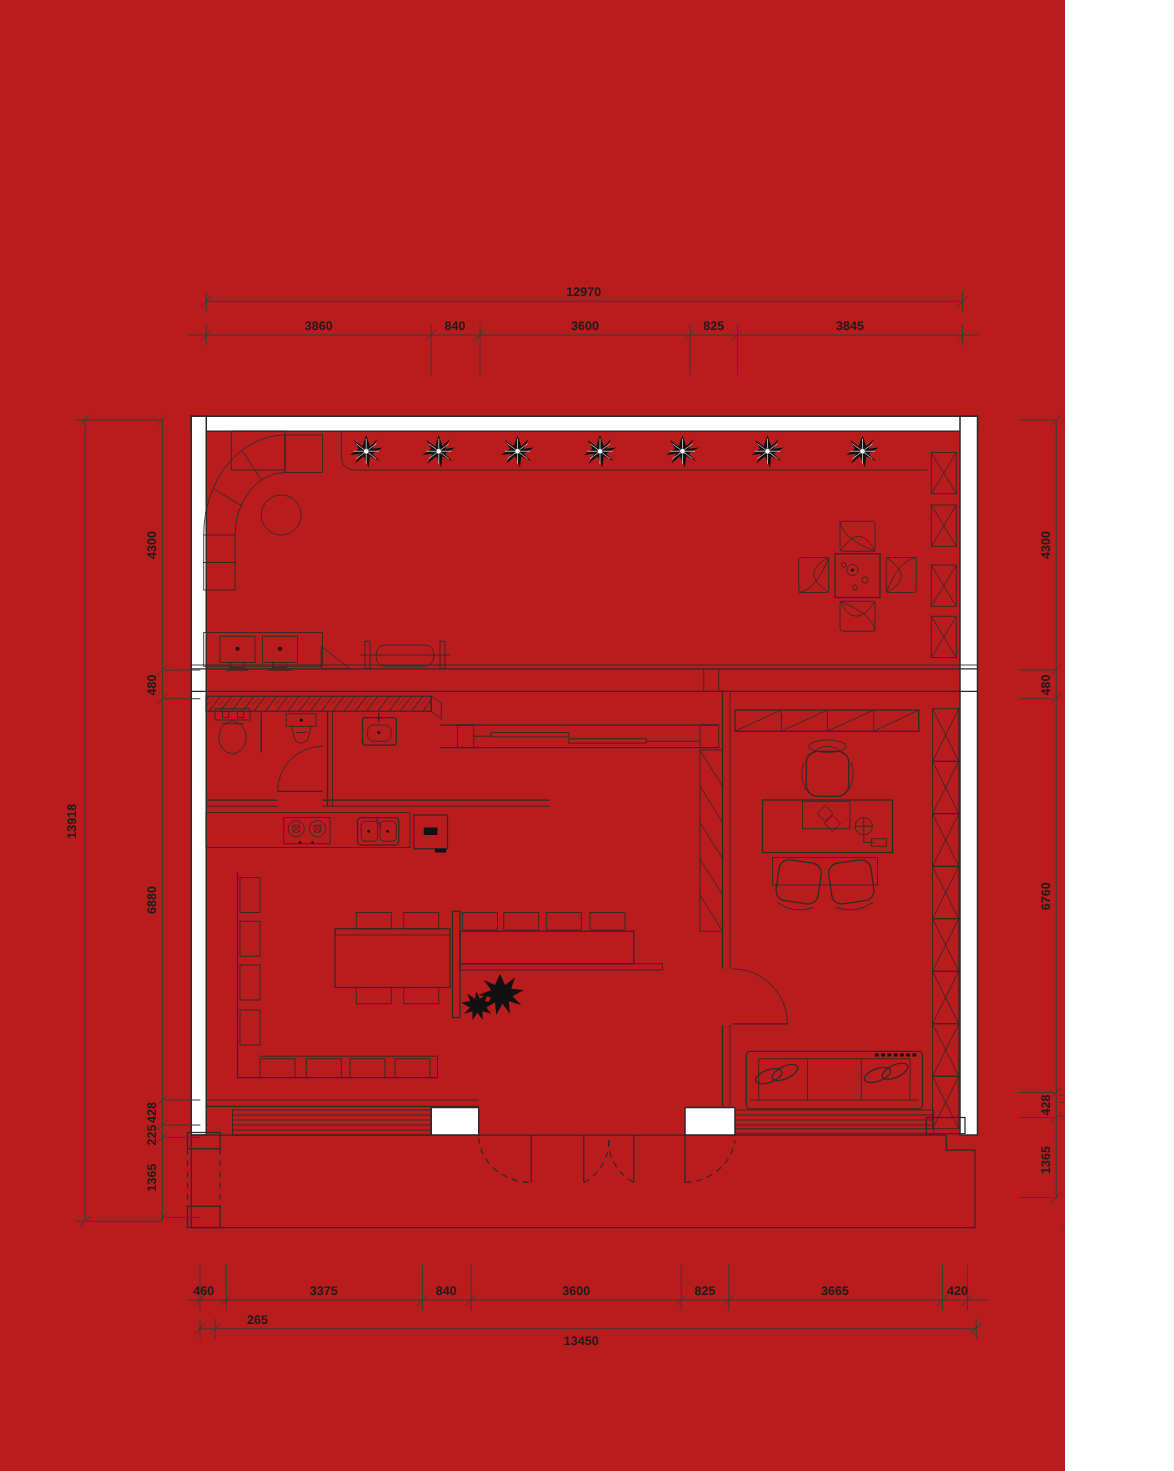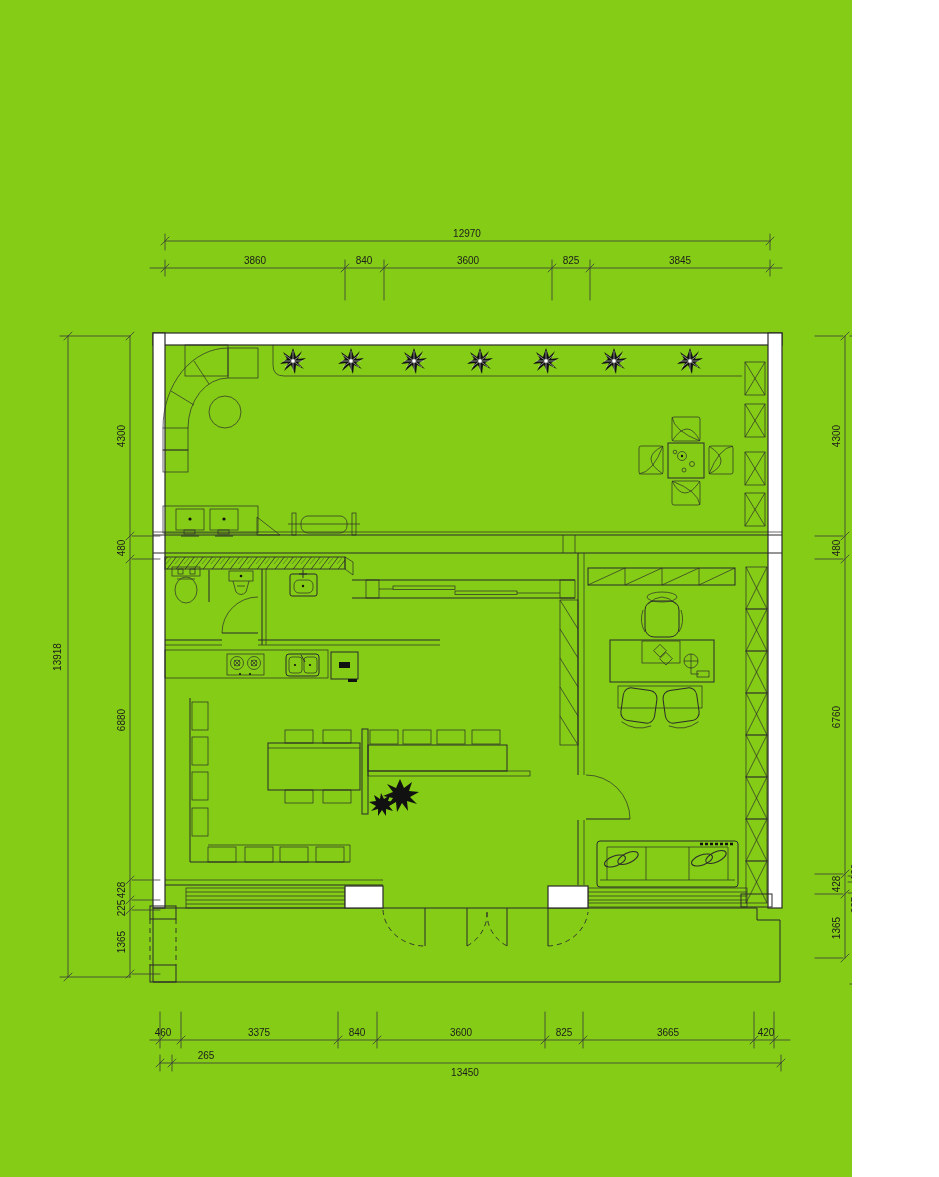--- a/index.html
+++ b/index.html
@@ -1,17 +1,17 @@
 <!DOCTYPE html>
 <html><head>
 <meta charset="utf-8">
 <style>
   html,body{margin:0;padding:0;background:#ffffff;}
-  .page{position:relative;width:852px;height:1177px;background:#84cc16;overflow:hidden;
-        font-family:"Liberation Sans",sans-serif;}
+  .page{position:relative;width:852px;height:1177px;background:#b91c1c;overflow:hidden;
+        font-family:"Liberation Sans",sans-serif;font-weight:bold;}
   svg{display:block}
   svg text{font-family:"Liberation Sans",sans-serif;font-size:10px;fill:#1c1c1c;}
   .ln{stroke:#2b2b2b;stroke-width:1;fill:none;}
   .thin{stroke:#2b2b2b;stroke-width:.7;fill:none;}
   .wall{stroke:#2b2b2b;stroke-width:1.2;fill:#ffffff;}
   .fill{fill:#111;stroke:none;}
   .dash{stroke:#2b2b2b;stroke-width:.9;fill:none;stroke-dasharray:5 4;}
   .dim{stroke:#3a3a3a;stroke-width:.8;fill:none;}
 </style>
 </head>

